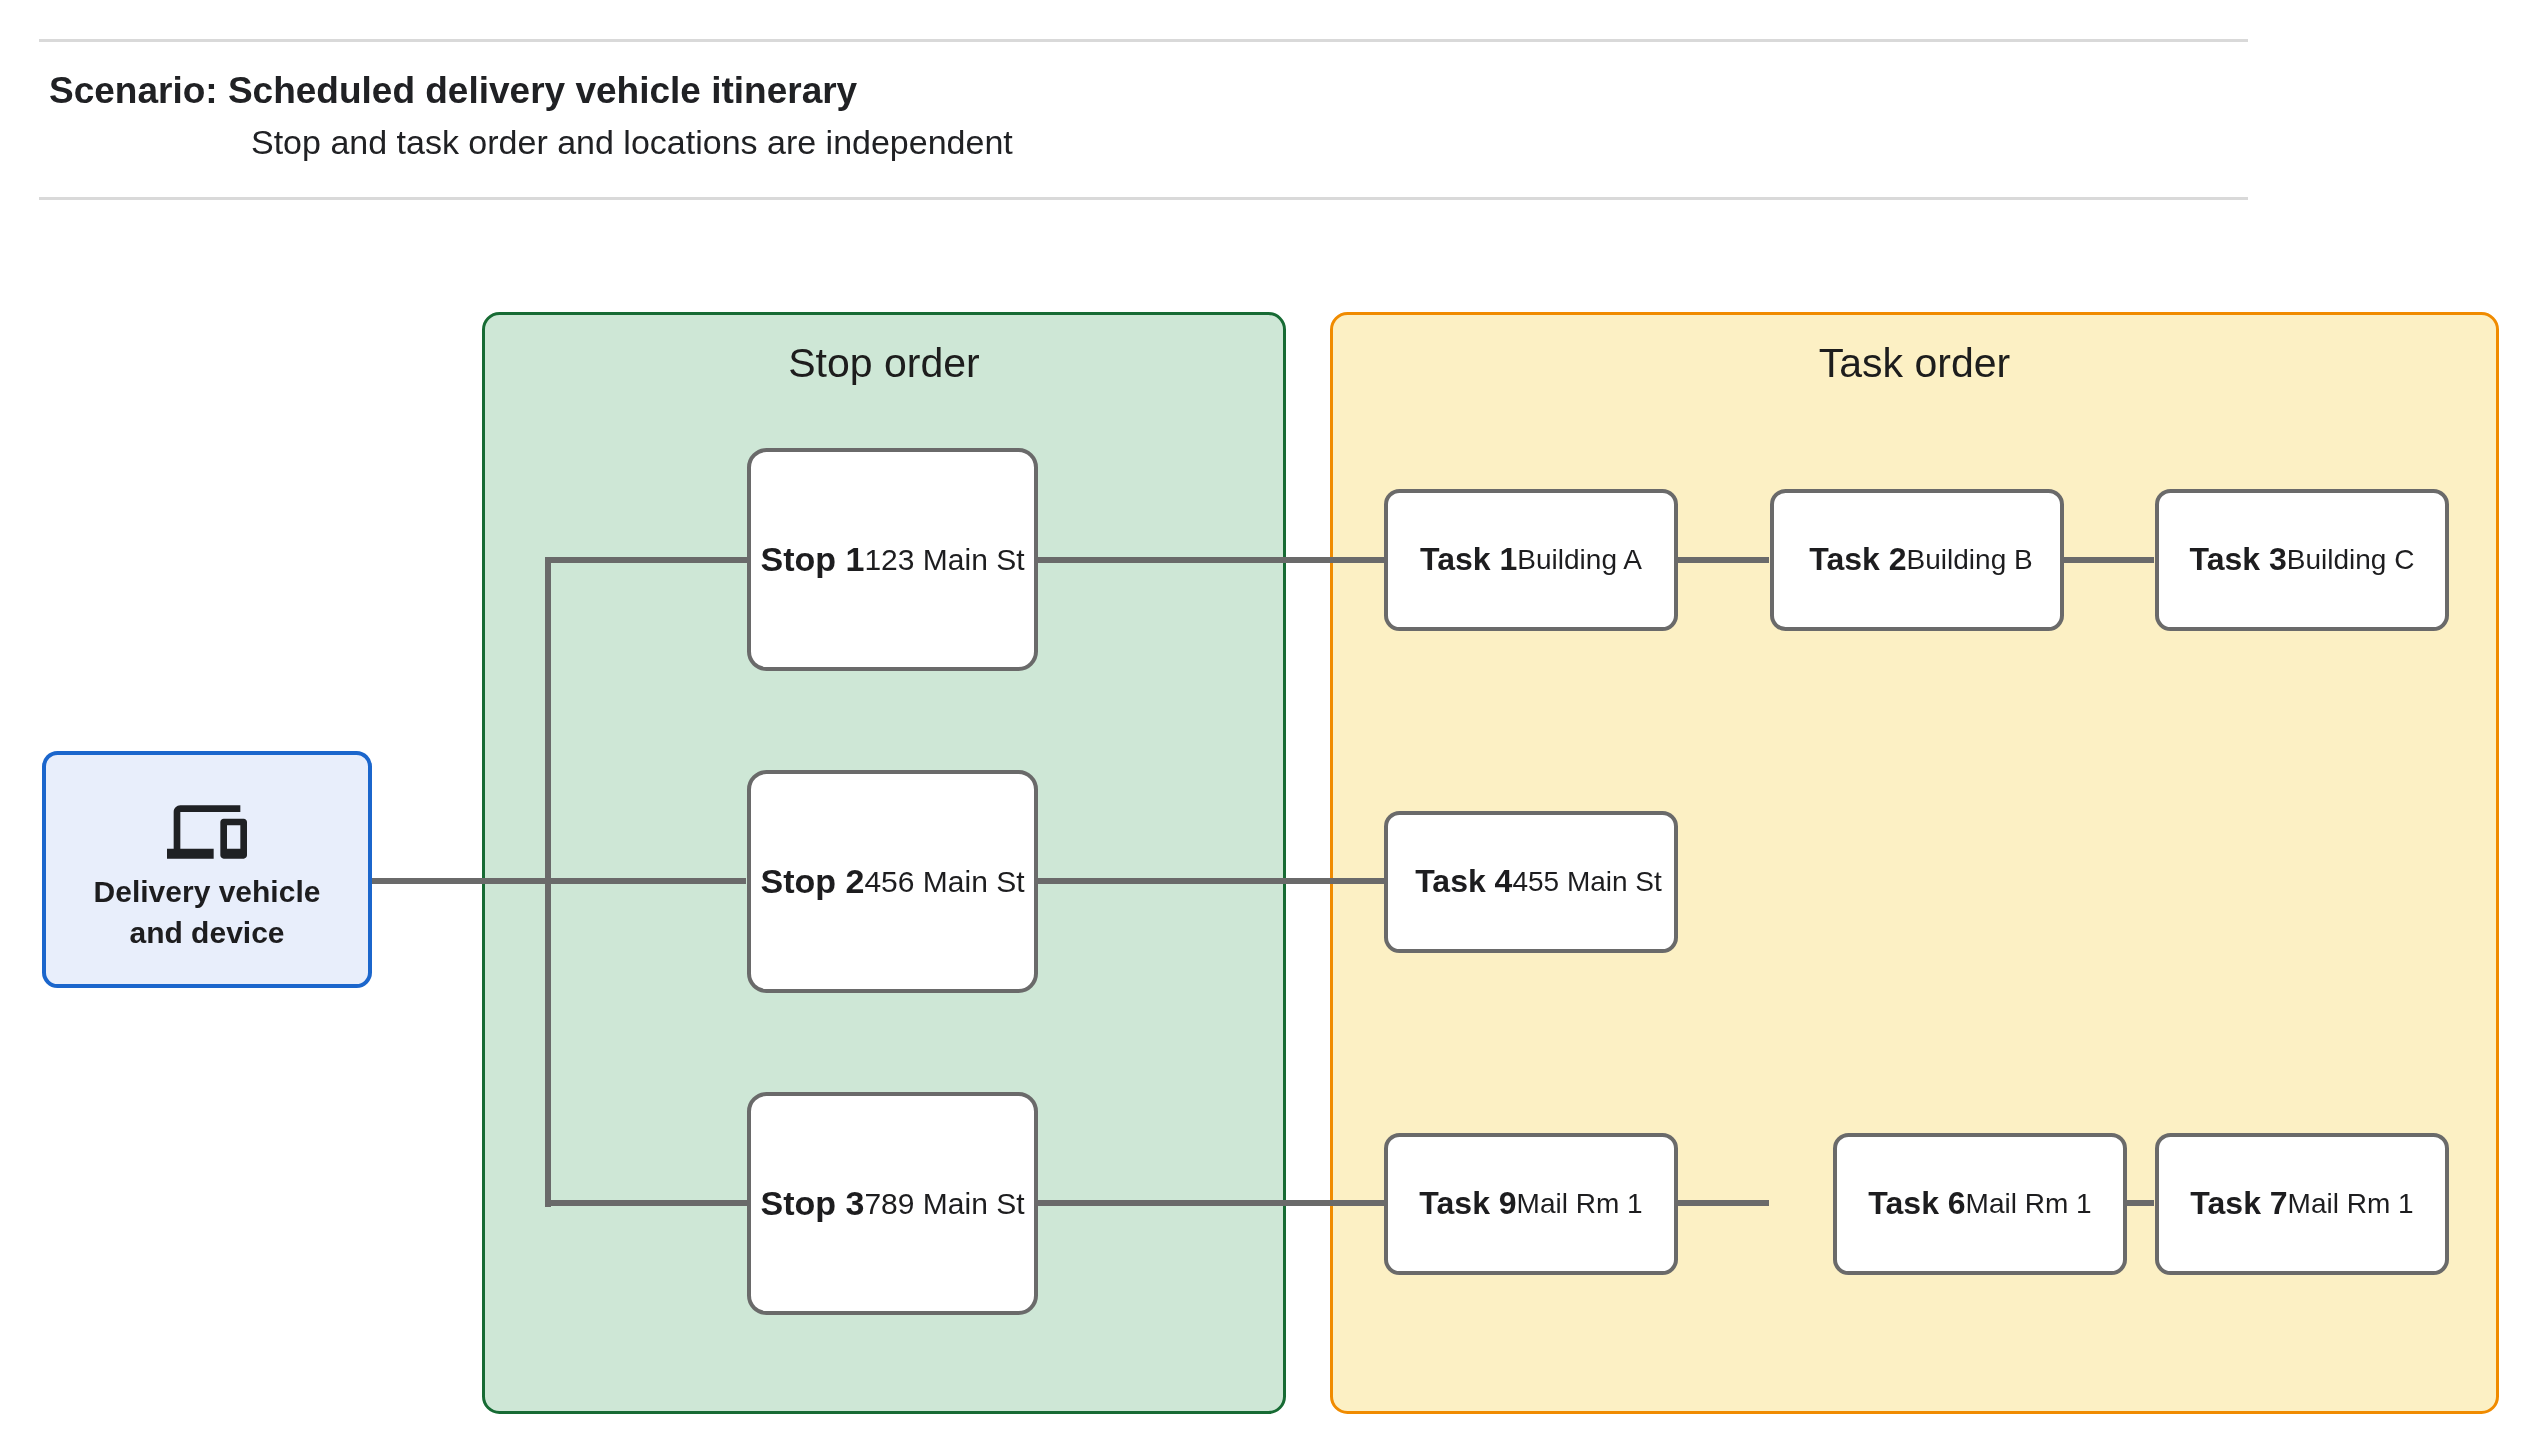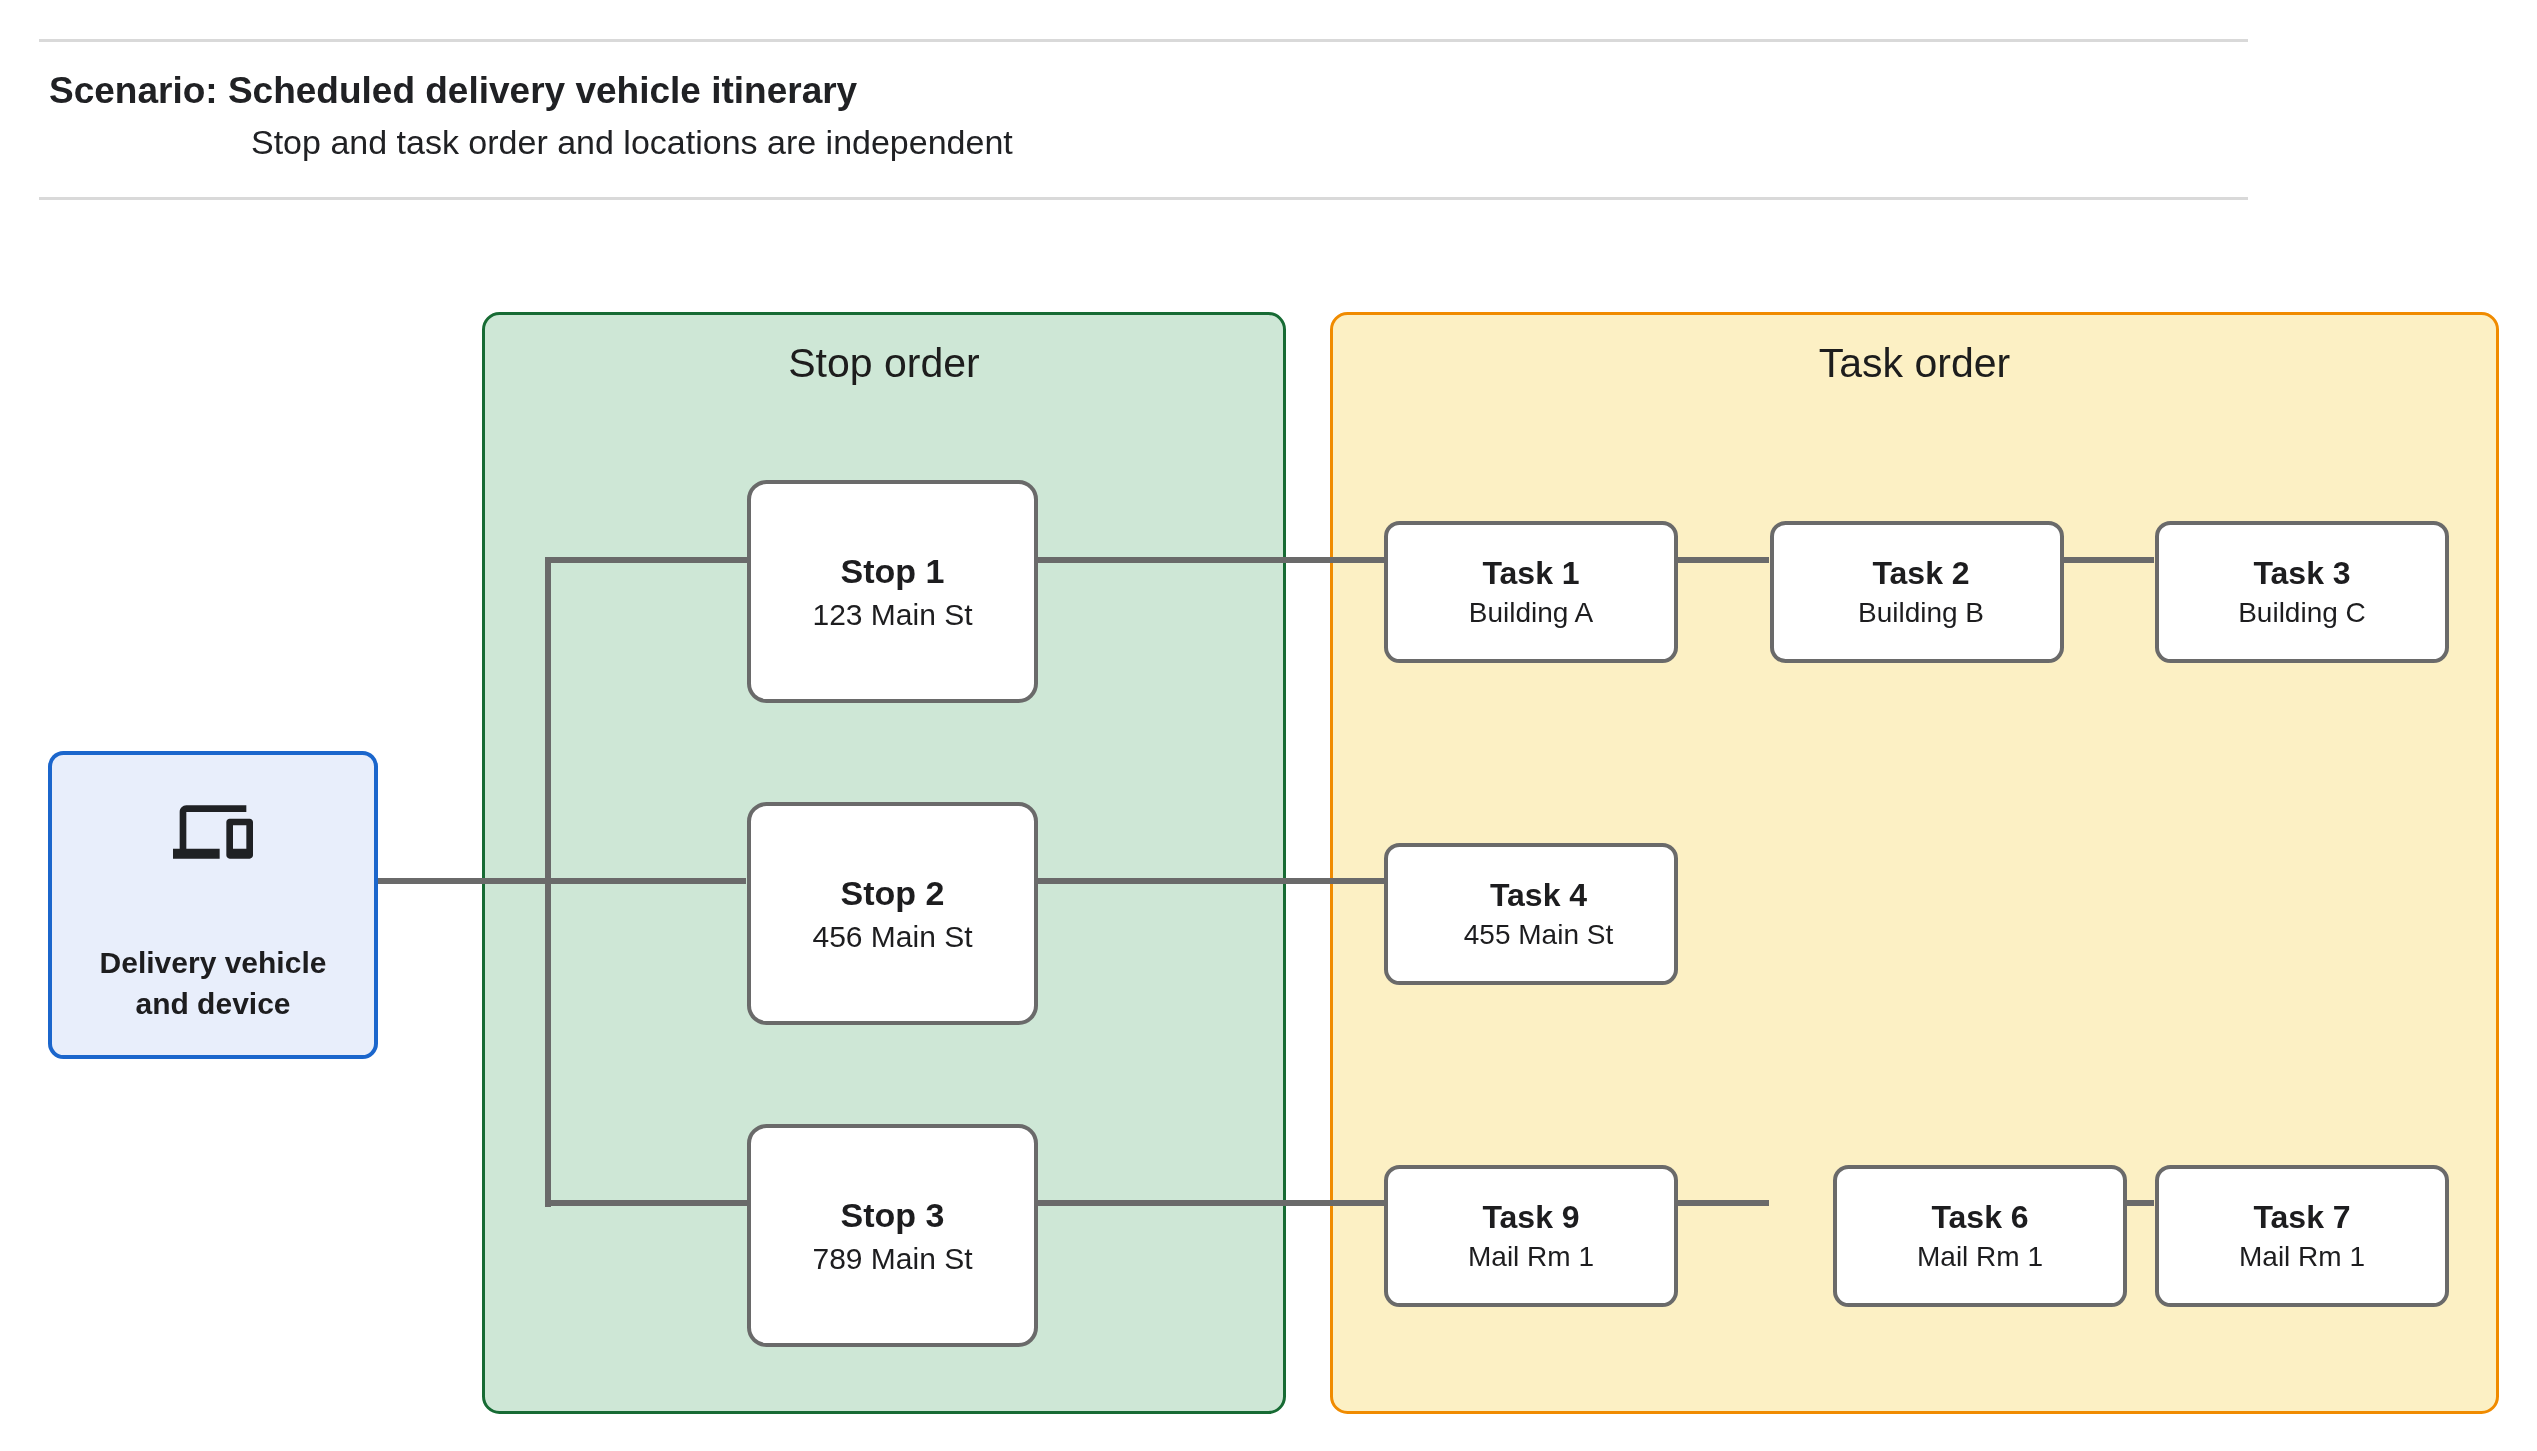--- a/index.html
+++ b/index.html
@@ -70,48 +70,47 @@
     position: absolute;
     background: var(--connector, #6a6a6a);
     z-index: 3;
   }
   .node {
     position: absolute;
     background: #ffffff;
     border: 4.8px solid var(--node-border, #6a6a6a);
     box-sizing: border-box;
     display: flex;
-    flex-direction: column;
+    flex-direction: row;
     align-items: center;
     justify-content: center;
     text-align: center;
     z-index: 5;
-    margin-top: 32px;
   }
   .stop-node {
     left: 747px;
     width: 291px;
     height: 223px;
     border-radius: 19.4px;
   }
   .task-node {
     width: 294px;
     height: 142px;
     border-radius: 15.5px;
   }
   .node-name { font-size: 32px; font-weight: 700; line-height: 1.35; color: #1d1d1f; }
   .node-loc  { font-size: 28px; font-weight: 400; line-height: 1.3;  color: #1d1d1f; }
   .stop-node .node-name { font-size: 34px; }
   .stop-node .node-loc  { font-size: 30px; }
   .device-node {
     position: absolute;
-    left: 48px;
+    left: 42px;
     top: 751px;
     width: 330px;
-    height: 308px;
+    height: 237px;
     background: var(--device-fill, #e8eefb);
     border: 4.8px solid var(--device-border, #1b66cc);
     border-radius: 15.5px;
     box-sizing: border-box;
     z-index: 5;
     padding-left: 43px;
   }
   .device-icon {
     position: absolute;
     top: 37px;

